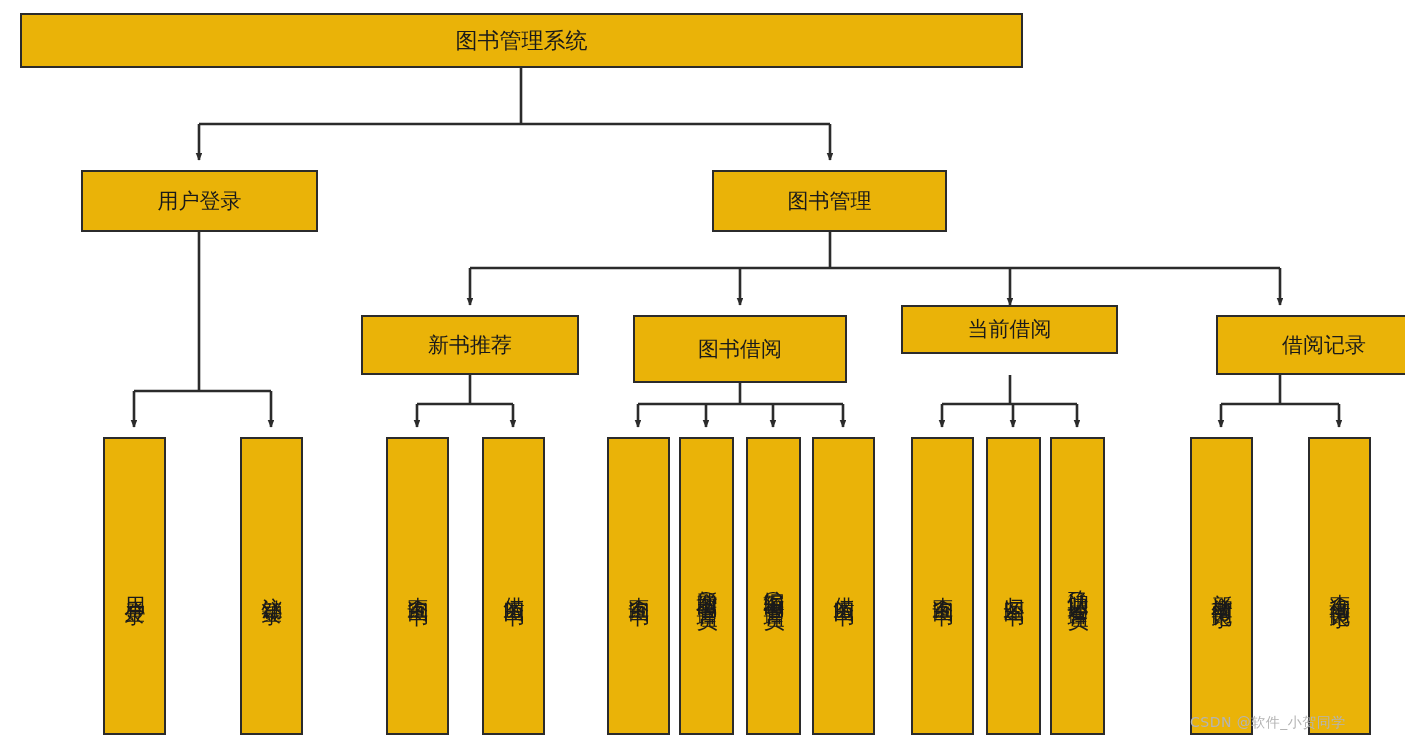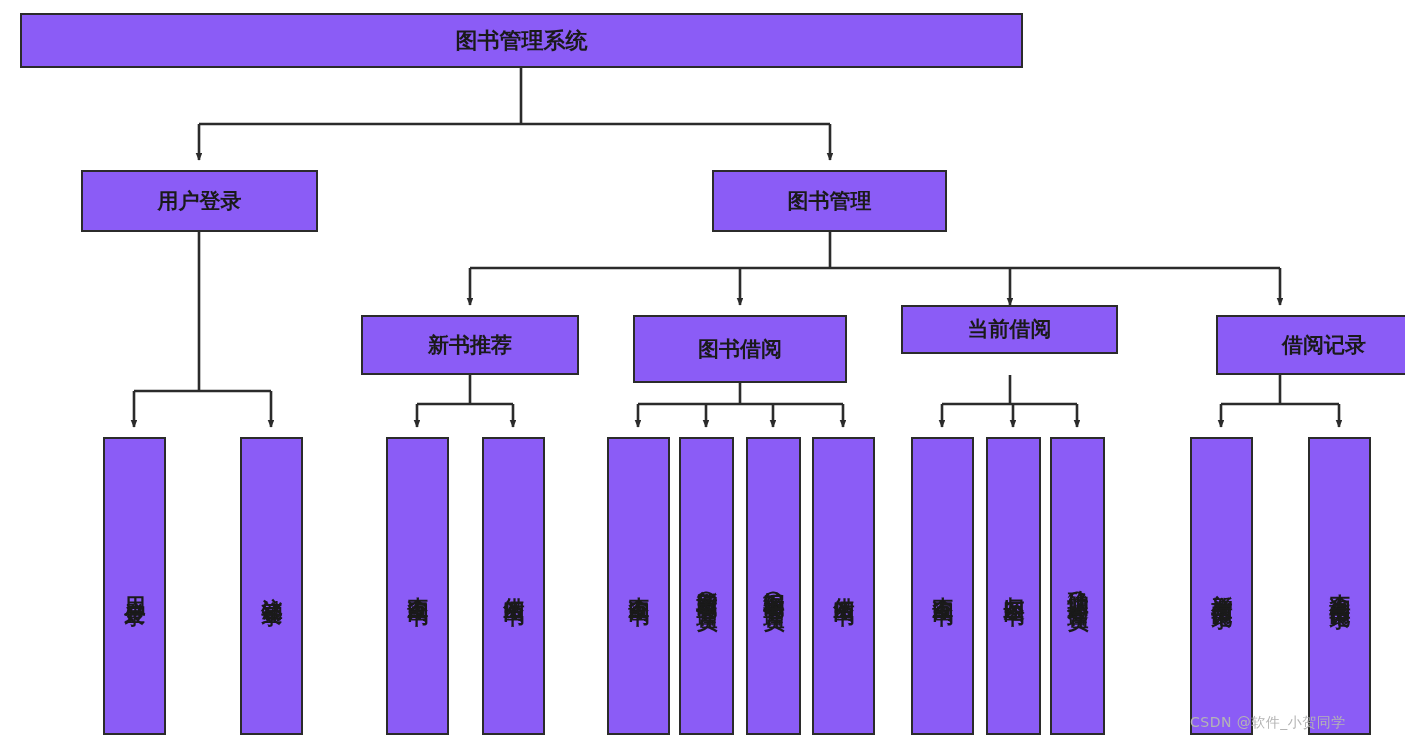--- a/index.html
+++ b/index.html
@@ -10,26 +10,25 @@
     font-family:"DejaVu Sans","Liberation Sans",sans-serif;
     overflow:hidden;
   }
   #canvas{position:relative;width:1405px;height:747px;}
   svg#links{position:absolute;left:0;top:0;width:1405px;height:747px;}
 
   .node{
     position:absolute;
     box-sizing:border-box;
     border:2px solid #2b2b2b;
-    background:#8b5cf6;
+    background:#eab308;
     display:flex;
     align-items:center;
     justify-content:center;
     color:#1a1a1a;
-    font-weight:bold;
   }
   .node .lbl{
     display:block;
     text-align:center;
     line-height:1.18;
     white-space:nowrap;
   }
   
   .h-node .lbl{font-size:21px;}
   .root .lbl{font-size:22px;}

